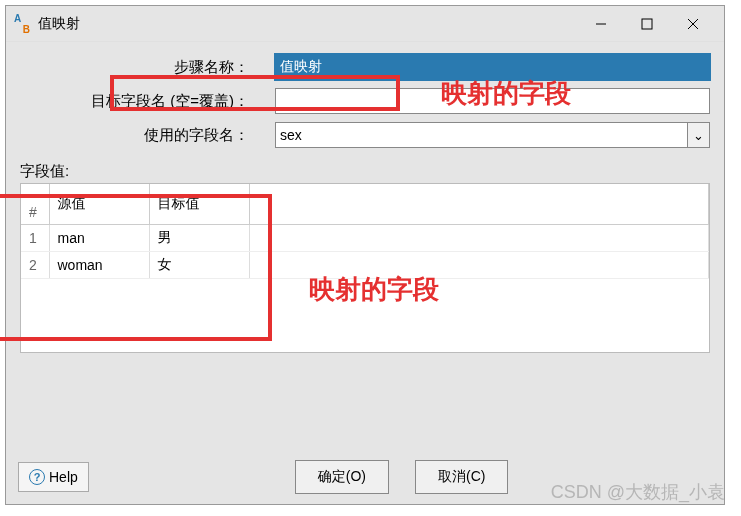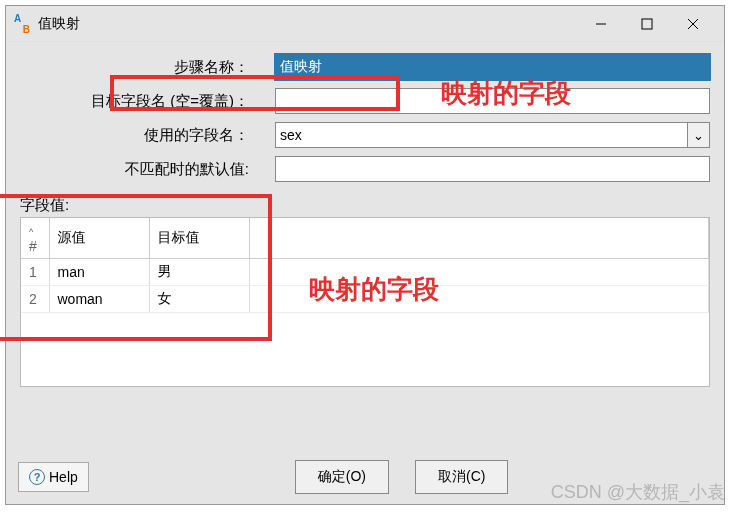--- a/index.html
+++ b/index.html
@@ -222,24 +222,20 @@
     <div class="form-row">
       <div class="form-label">使用的字段名：</div>
       <div class="combo-wrap">
         <input value="sex" style="">
         <div class="combo-btn">
           <span>⌄</span>
         </div>
       </div>
     </div>
 
-    <div class="form-row">
-      <div class="form-label">不匹配时的默认值:</div>
-      <input class="form-input" value="" style="">
-    </div>
 
     <div class="section-label">字段值:</div>
 
     <div class="table-area">
       <table>
         <thead>
           <tr>
             <th class="col-idx"><span class="caret">^</span><br><span>#</span></th>
             <th class="col-src">源值</th>
             <th class="col-tgt">目标值</th>

